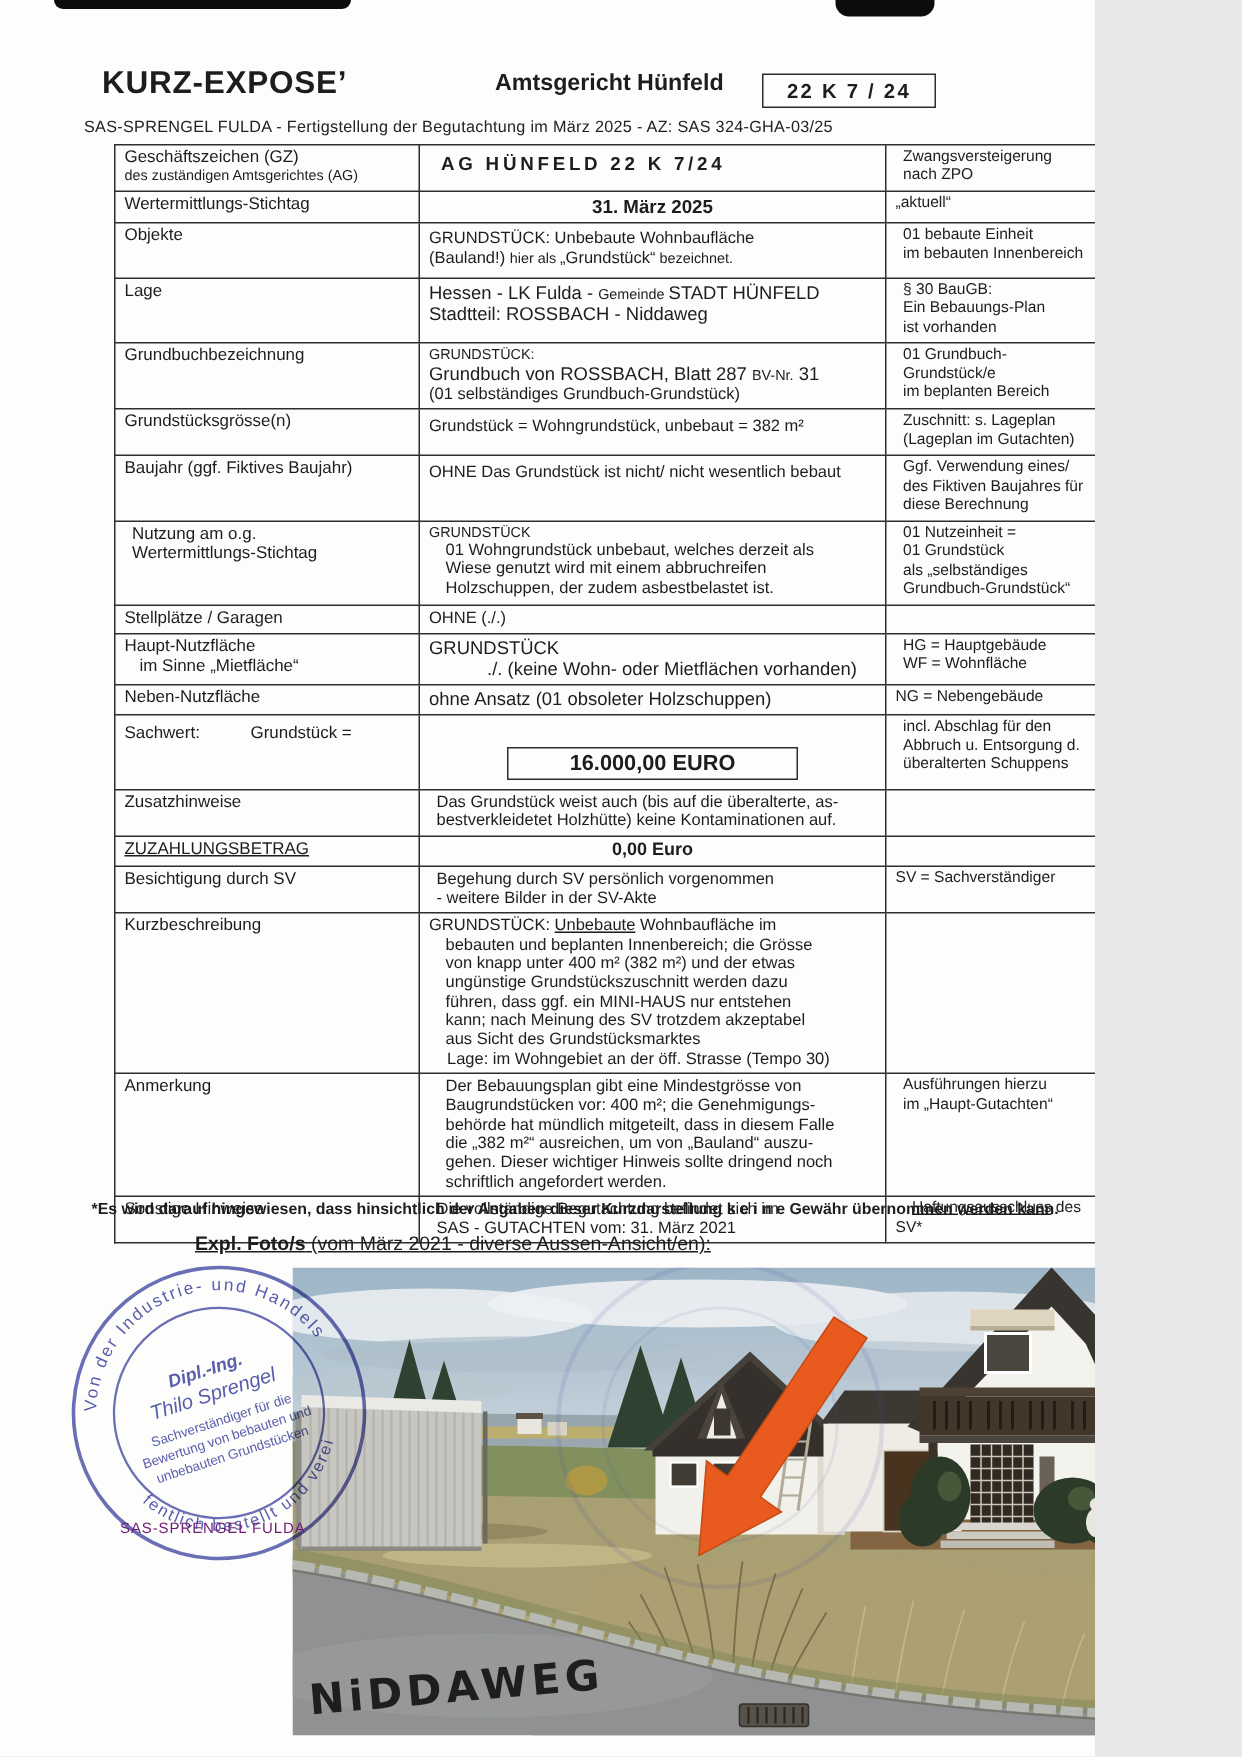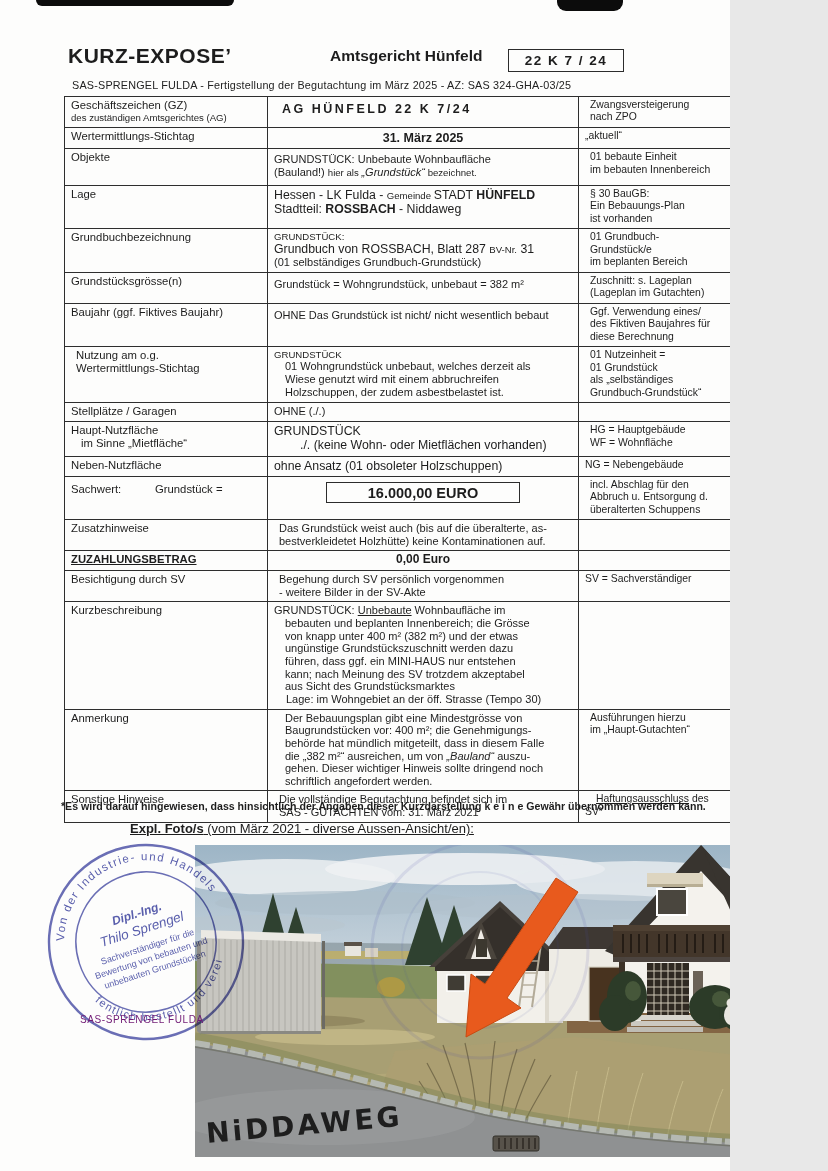--- a/index.html
+++ b/index.html
@@ -8,42 +8,42 @@
   
   .blob{position:absolute;background:#0c0c0c;}
   .blob.b1{left:36px;top:0;width:198px;height:6px;border-radius:0 0 7px 7px;}
   .blob.b2{left:557px;top:0;width:66px;height:11px;border-radius:0 0 9px 9px;}
   .edge-line{position:absolute;left:823px;top:72px;width:3px;height:1099px;background:#6e6e6e;}
   
   .doc-title{position:absolute;left:68px;top:44px;font-size:21px;font-weight:bold;letter-spacing:.5px;}
   .court{position:absolute;left:330px;top:47px;font-size:15.5px;font-weight:bold;}
   .case-box{position:absolute;left:508px;top:49px;width:114px;height:21px;border:1.8px solid #2c2c2c;
             display:flex;align-items:center;justify-content:center;font-size:13.5px;font-weight:bold;letter-spacing:1.5px;}
-  .subheader{position:absolute;left:72px;top:79px;font-size:10.8px;letter-spacing:.2px;color:#222;}
+  .subheader{position:absolute;left:56px;top:79px;font-size:10.8px;letter-spacing:.2px;color:#222;}
   
-  .tbl-wrap{position:absolute;left:64px;top:96px;}
+  .tbl-wrap{position:absolute;left:76px;top:96px;}
   table{border-collapse:collapse;table-layout:fixed;width:695px;}
   td{border:1.5px solid #2e2e2e;vertical-align:top;padding:2px 6px 3px 6px;
      font-size:11px;line-height:1.15;}
   td.lab{font-size:11.3px;}
   td.note{font-size:10.4px;line-height:1.2;}
   .pre{white-space:pre-line;padding-left:11px;}
   .sm{font-size:9.6px;}
   .md{font-size:12.3px;}
-  .b{font-weight:bold;}
+  .b{font-weight:normal;}
   .u{text-decoration:underline;}
-  .it{font-style:italic;}
+  .it{}
   .gz{font-weight:bold;font-size:12.5px;letter-spacing:2.5px;padding:3px 0 2px 8px;}
   .center-bold{font-weight:bold;font-size:12.5px;text-align:center;padding-top:1px;}
   .lab2{font-size:9.6px;}
-  .ind{padding-left:26px;}
+  .ind{padding-left:26px;text-align:center;}
   .ind2{padding-left:12px;}
   .labind{padding-left:10px;}
   .lab-split span.c1{display:inline-block;width:84px;}
-  .valbox{width:192px;margin:3px auto 3px auto;border:1.7px solid #2c2c2c;text-align:center;
+  .valbox{width:192px;margin:19px auto 3px auto;border:1.7px solid #2c2c2c;text-align:center;
           font-weight:bold;font-size:14.5px;padding:2px 0 1px 0;}
   .zuz-val{font-weight:bold;font-size:12px;text-align:center;}
   
   .footnote{position:absolute;left:61px;top:800px;width:712px;font-size:10.6px;font-weight:bold;line-height:1.2;}
   .foto-heading{position:absolute;left:86px;top:821px;font-size:13px;text-decoration:underline;padding-left:44px;}
   .foto-heading .hb{font-weight:bold;}
   .photo{position:absolute;left:195px;top:845px;width:592px;height:312px;}
   .stamp{position:absolute;left:40px;top:836px;width:212px;height:212px;mix-blend-mode:multiply;opacity:.85;}
   .stamp-caption{position:absolute;left:80px;top:1014px;font-size:10px;letter-spacing:.6px;color:#701a75;}
 </style>

